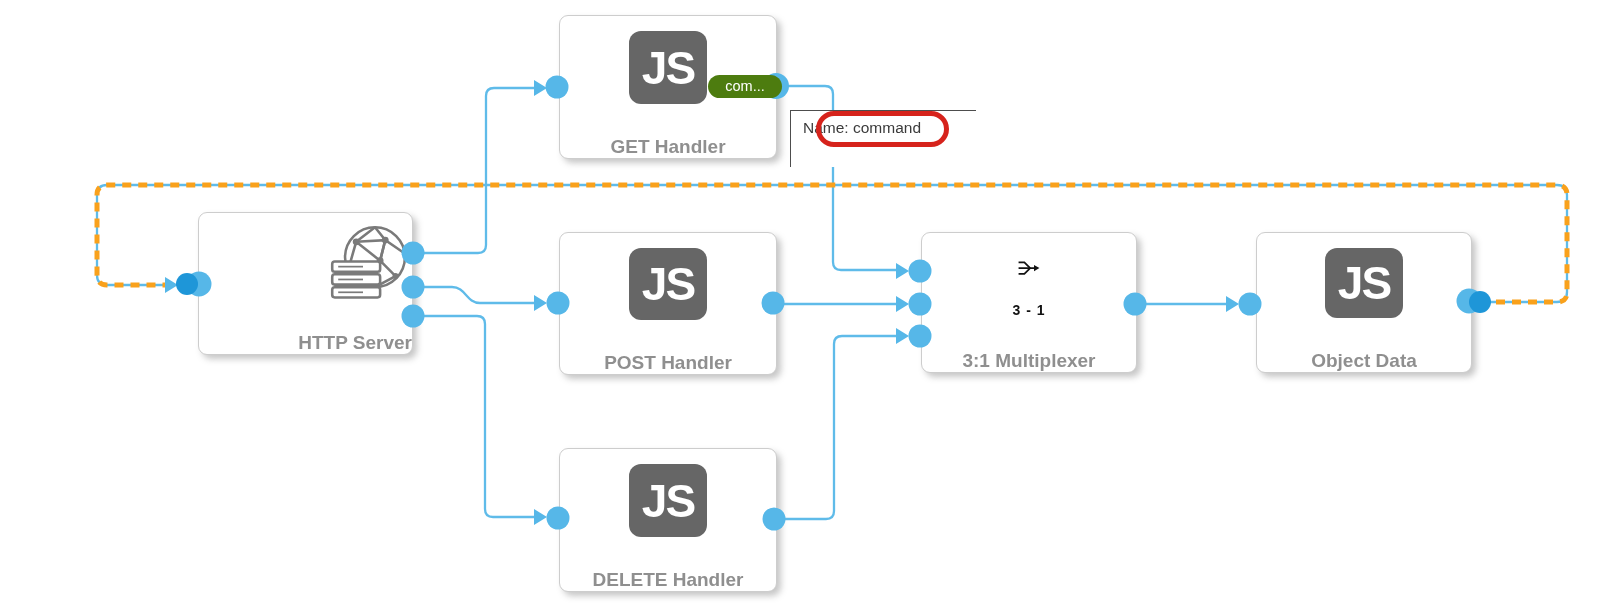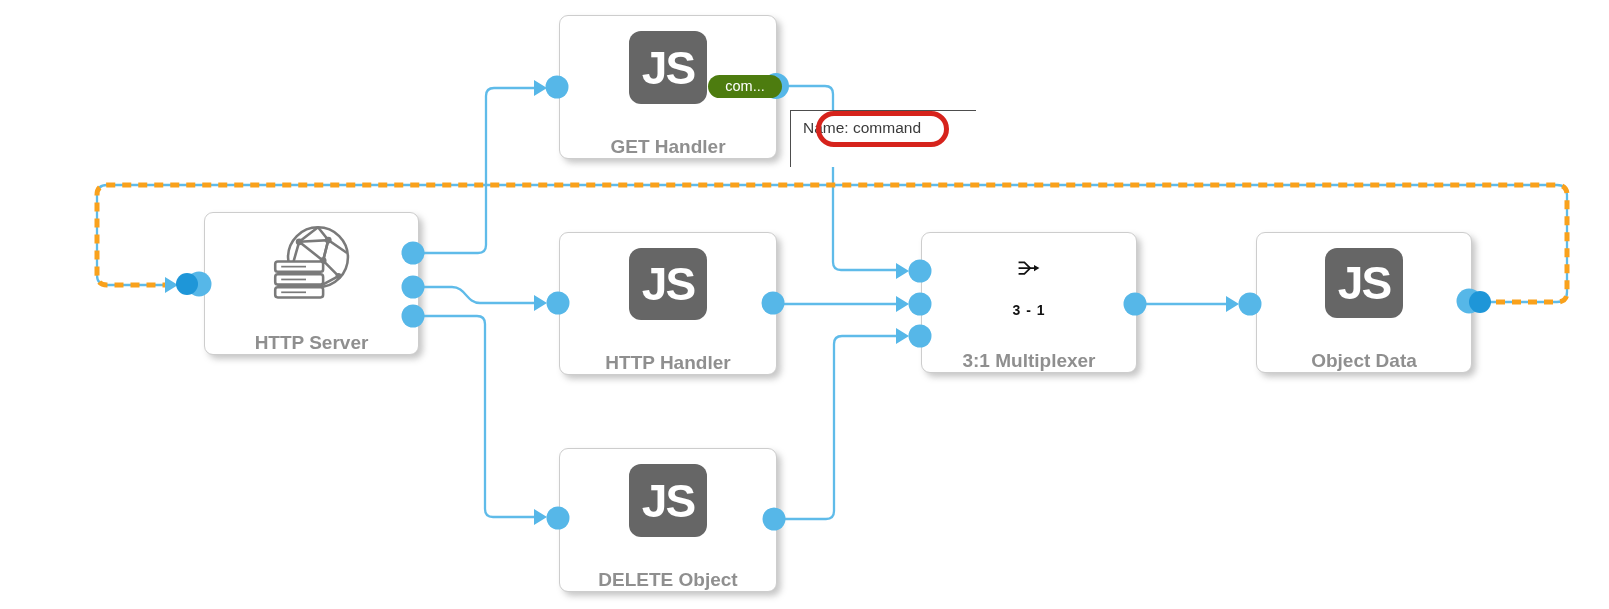--- a/index.html
+++ b/index.html
@@ -11,21 +11,21 @@
   
   .node {
     position:absolute; box-sizing:border-box;
     background:#fff; border:1.5px solid #cdcdcd; border-radius:9px;
     box-shadow:4px 4px 6px rgba(130,130,130,.45);
     display:flex; flex-direction:column; align-items:center;
     z-index:1;
     gap:24px;
   }
   .node-get    { left:559px; top:15px;  width:218px; height:144px; }
-  .node-http   { left:204px; top:212px; width:215px; height:143px; }
+  .node-http   { left:198px; top:212px; width:215px; height:143px;align-items:flex-end; }
   .node-post   { left:559px; top:232px; width:218px; height:143px; }
   .node-delete { left:559px; top:448px; width:218px; height:144px; }
   .node-mux    { left:921px; top:232px; width:216px; height:141px; }
   .node-store  { left:1256px; top:232px; width:216px; height:141px; }
 
   .js-icon {
     width:78px; height:78px; margin-top:15px;
     background:#666666; border-radius:12px;
     color:#fff; font-weight:bold; font-size:46px; letter-spacing:-2px;
     display:flex; align-items:center; justify-content:center;
@@ -98,28 +98,28 @@
         <line x1="9" y1="81" x2="38" y2="81" stroke="#7a7a7a" stroke-width="2"></line>
       </g>
     </svg>
     <div class="node-label">HTTP Server</div>
   </div>
 
   <div class="node node-post">
     <div class="js-icon">
       <span>JS</span>
     </div>
-    <div class="node-label">HTTP Handler</div>
+    <div class="node-label">POST Handler</div>
   </div>
 
   <div class="node node-delete">
     <div class="js-icon">
       <span>JS</span>
     </div>
-    <div class="node-label">DELETE Object</div>
+    <div class="node-label">DELETE Handler</div>
   </div>
 
   <div class="node node-mux">
     <svg class="mux-icon" width="58" height="44" viewBox="0 0 58 44">
       <g fill="none" stroke="#121212" stroke-width="4.5">
         <path d="M2 6 H17 L32 21"></path>
         <path d="M2 21 H42"></path>
         <path d="M2 36 H17 L32 21"></path>
       </g>
       <polygon points="42,13 56,21 42,29" fill="#121212"></polygon>

